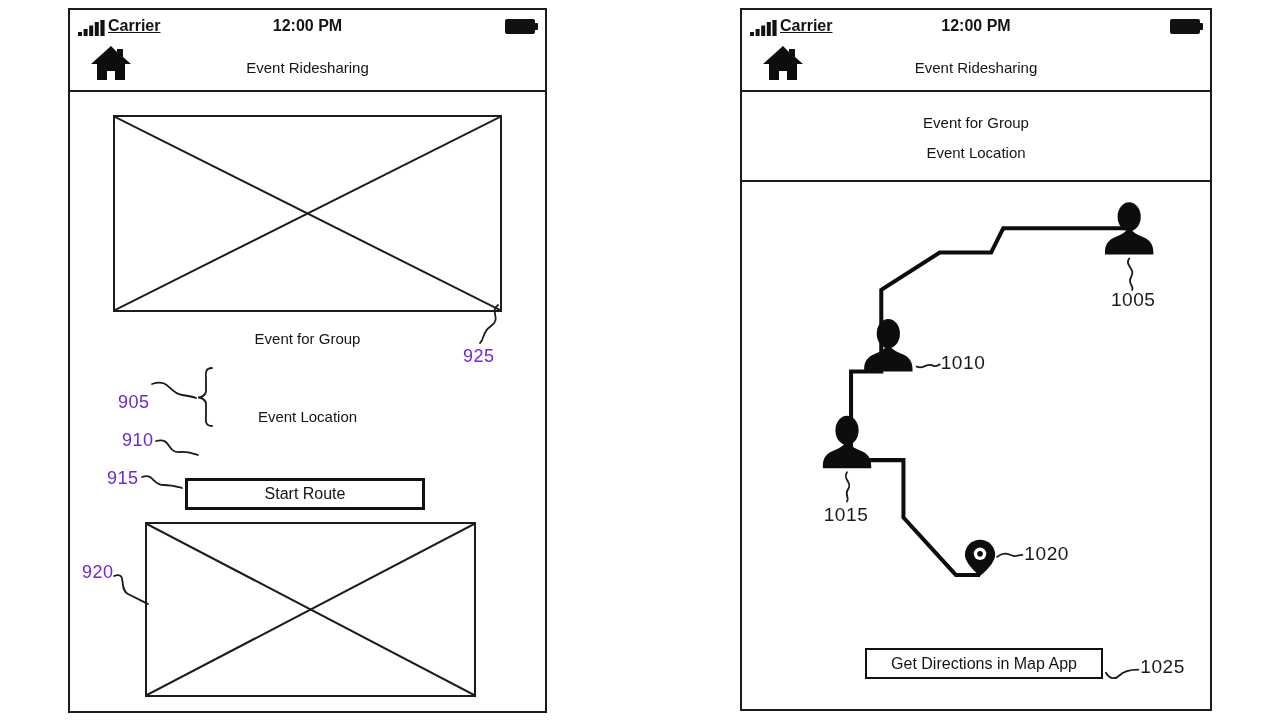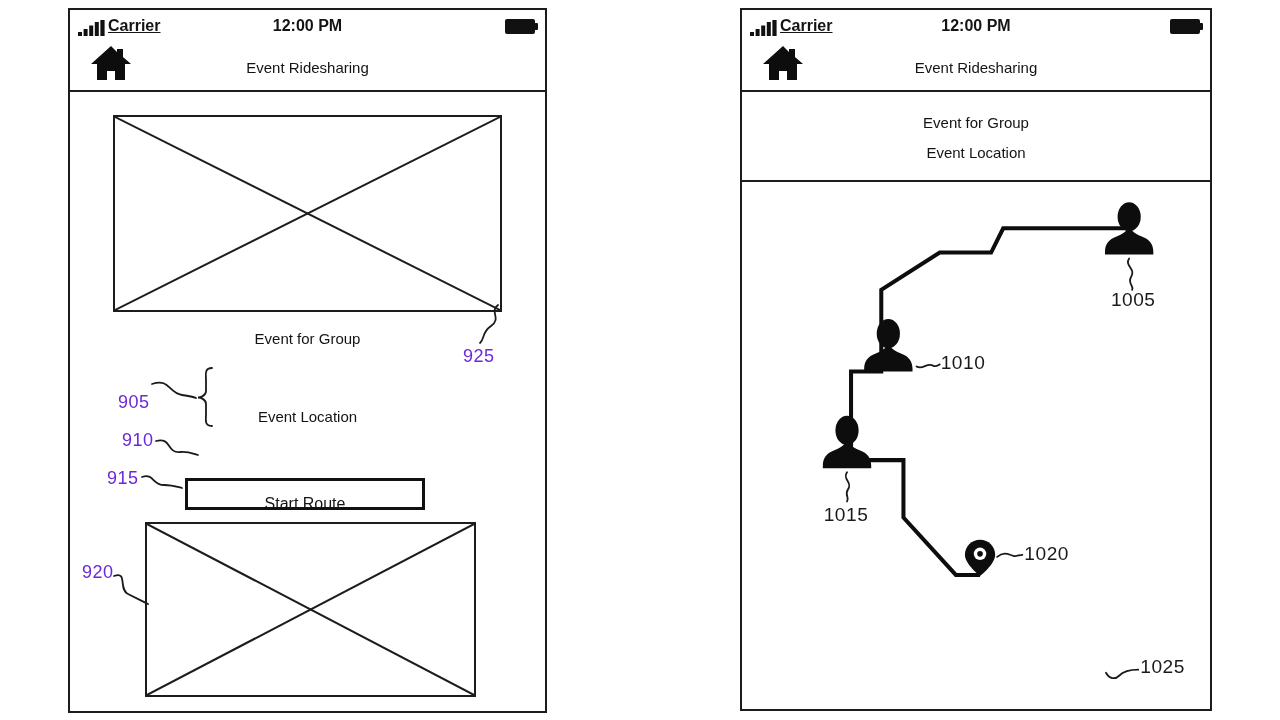--- a/index.html
+++ b/index.html
@@ -15,21 +15,21 @@
   .homebtn{position:absolute;left:18px;top:34px;width:46px;height:40px;background:none;border:none;padding:0;cursor:pointer;}
   .title{position:absolute;left:0;right:0;top:49px;text-align:center;font-size:15px;}
   .cline{position:absolute;left:0;right:0;text-align:center;font-size:15px;height:18px;line-height:18px;}
   .ref{position:absolute;font-size:18px;color:#6d28d9;letter-spacing:.5px;}
   .sq{position:absolute;}
   .sq path, .brace path{fill:none;stroke:#1a1a1a;stroke-width:1.8;stroke-linecap:round;}
   .imgbox{position:absolute;border:2px solid #1c1c1c;}
   .imgbox svg{position:absolute;left:0;top:0;width:100%;height:100%;}
   .imgbox line{stroke:#1c1c1c;stroke-width:2;}
   .wirebtn{position:absolute;background:#fff;border:3px solid #111;box-sizing:border-box;
-           font-family:"Liberation Sans", sans-serif;font-size:16px;color:#141414;text-align:center;cursor:pointer;padding:10px;}
+           font-family:"Liberation Sans", sans-serif;font-size:16px;color:#141414;text-align:center;cursor:pointer;padding:0;}
   .r-info{position:absolute;left:0;right:0;top:82px;height:88px;border-bottom:2px solid #1c1c1c;}
   .r-map{position:absolute;left:0;right:0;top:172px;bottom:0;}
   .r-map > svg{position:absolute;left:0;top:0;width:100%;height:100%;}
   .mapbtn{position:absolute;left:123px;top:466px;width:238px;height:31px;border-width:2px;line-height:27px;}
   .mapink{fill:#0d0d0d;}
   .maptext{font-family:"Liberation Sans", sans-serif;font-size:19px;fill:#1a1a1a;letter-spacing:.5px;}
   .routeline{fill:none;stroke:#0d0d0d;stroke-width:4;stroke-linejoin:miter;}
   .conn{fill:none;stroke:#1a1a1a;stroke-width:1.8;stroke-linecap:round;}
 </style>
 </head>
@@ -165,16 +165,17 @@
         <path class="conn" d="M253,372 C260,366 265,370 269,371 C272,372 275,370 278,370"></path>
         <path class="conn" d="M361,487 C364,493 370,494 374,490 C378,486 385,484 393,484"></path>
 
         <text class="maptext" x="388" y="123" text-anchor="middle">1005</text>
         <text class="maptext" x="197" y="186" text-anchor="start">1010</text>
         <text class="maptext" x="103" y="336" text-anchor="middle">1015</text>
         <text class="maptext" x="280" y="375" text-anchor="start">1020</text>
         <text class="maptext" x="395" y="487" text-anchor="start">1025</text>
       </svg>
 
+      <button class="wirebtn mapbtn">Get Directions in Map App</button>
     </div>
   </section>
 
 </div>
 
 </body></html>

